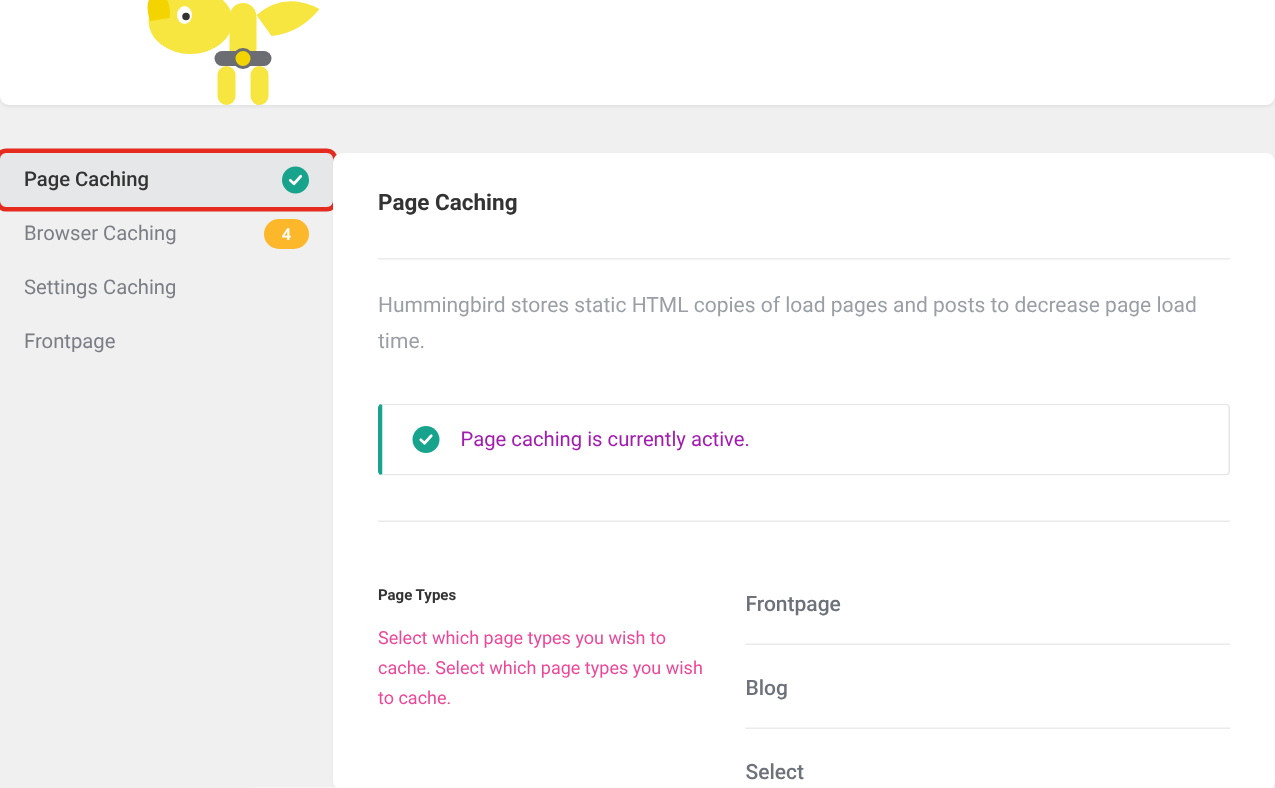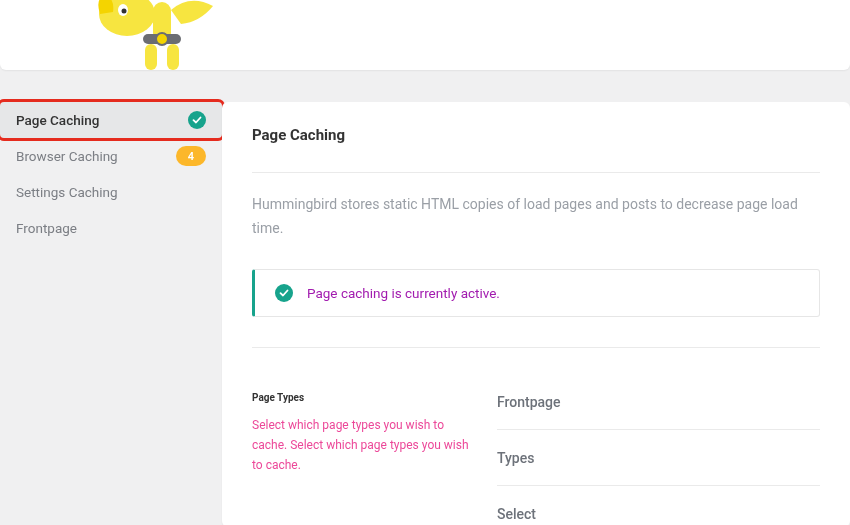--- a/index.html
+++ b/index.html
@@ -214,21 +214,21 @@
     <div class="section-row">
       <div class="section-left">
         <div class="section-title">Page Types</div>
         <div class="section-desc">Select which page types you wish to cache. Select which page types you wish to cache.</div>
       </div>
       <div class="section-right">
         <div class="type-row">
           <span class="type-label">Frontpage</span>
         </div>
         <div class="type-row">
-          <span class="type-label">Types</span>
+          <span class="type-label">Blog</span>
         </div>
         <div class="type-row" style="border-bottom:none;margin-bottom:0;padding-bottom:0;">
           <span class="type-label">Select</span>
         </div>
       </div>
     </div>
   </div>
 </div>
 
 </body></html>

